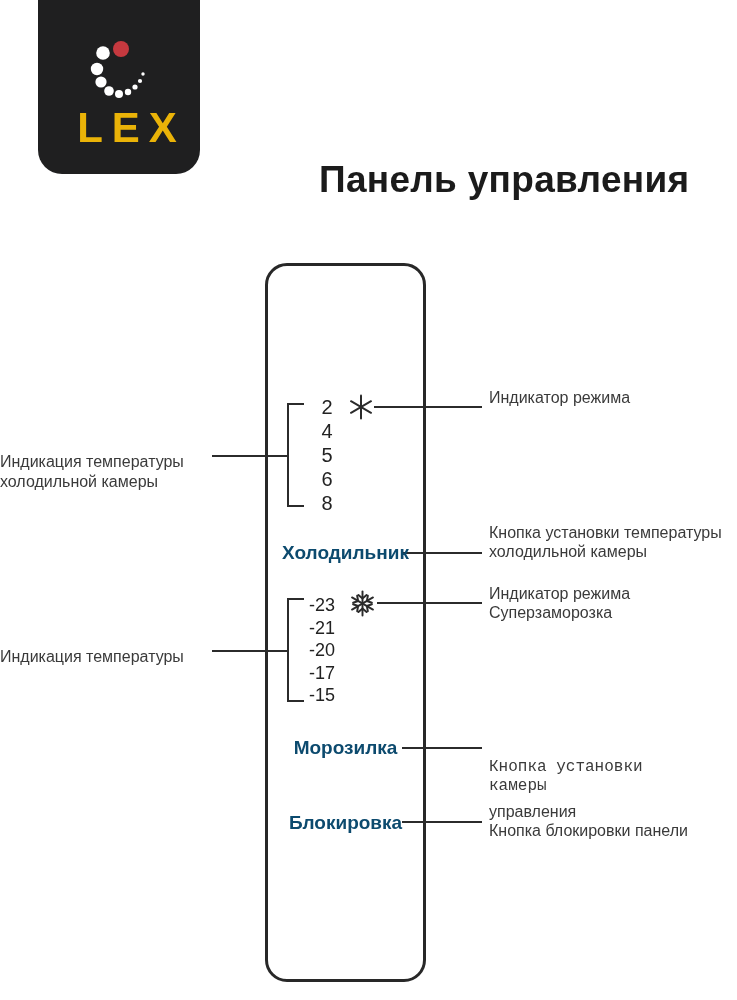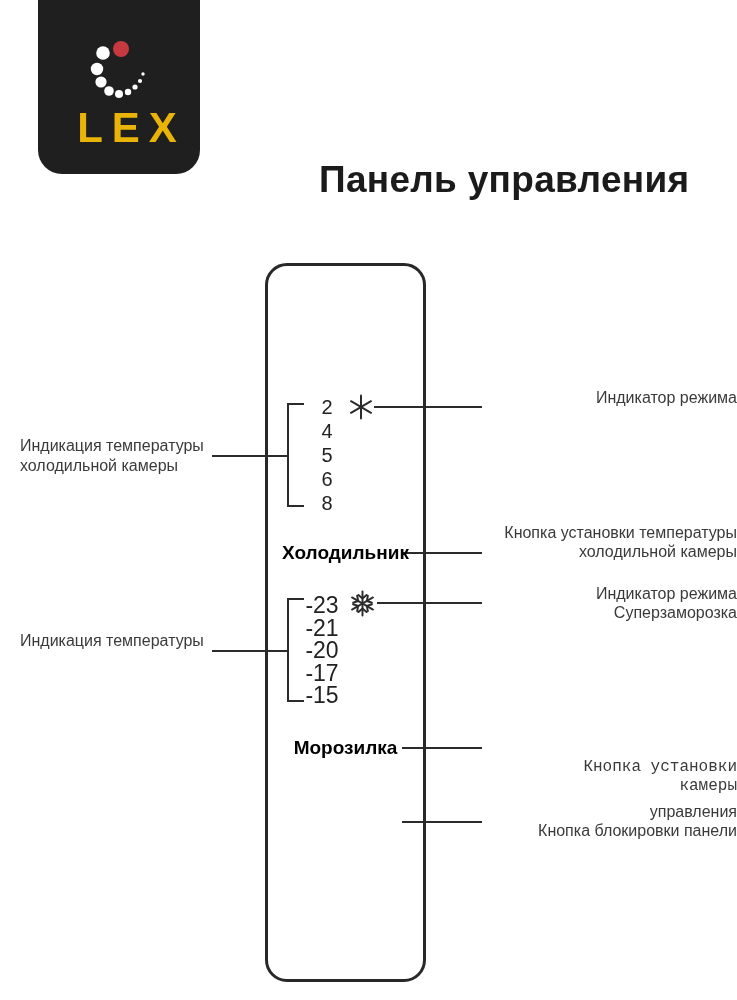--- a/index.html
+++ b/index.html
@@ -51,42 +51,42 @@
   .l2{left:212px;top:650px;width:77px;}
   .r1{left:374px;top:406px;width:108px;}
   .r2{left:403px;top:552px;width:79px;}
   .r3{left:377px;top:602px;width:105px;}
   .r4{left:402px;top:747px;width:80px;}
   .r5{left:402px;top:821px;width:80px;}
   
   .temps{position:absolute;text-align:center;color:#222222;}
   .temps.fridge{left:306px;top:395px;width:42px;font-size:20px;}
   .temps.fridge .t{height:24px;line-height:24px;}
-  .temps.freezer{left:300px;top:594px;width:44px;font-size:23px;}
+  .temps.freezer{left:300px;top:594px;width:44px;font-size:18px;}
   .temps.freezer .t{height:22.5px;line-height:22.5px;}
   
   .icon{position:absolute;}
   .icon.supercool{left:348px;top:394px;}
   .icon.superfreeze{left:348px;top:589px;}
   
   .panel-label{
     position:absolute;left:265px;width:161px;
     text-align:center;font-size:19px;font-weight:bold;
-    color:#000000;white-space:nowrap;
+    color:#0c4a6e;white-space:nowrap;
   }
   .pl1{top:542px;}
   .pl2{top:737px;}
   .pl3{top:812px;}
   
   .callout{font-size:16px;color:#3a3a3a;}
   .callout div{white-space:nowrap;}
-  .callout.left{position:absolute;left:20px;width:210px;line-height:20px;}
+  .callout.left{position:absolute;left:0;width:210px;line-height:20px;margin-top:16px;}
   .cl1{top:436px;}
   .cl2{top:631px;}
-  .callout.right{position:absolute;left:489px;width:248px;line-height:18.5px;text-align:right;}
+  .callout.right{position:absolute;left:489px;width:248px;line-height:18.5px;}
   .cr1{top:389px;}
   .cr2{top:524px;}
   .cr3{top:585px;}
   .cr4{top:758px;font-family:Liberation Mono, monospace;}
   .cr5{top:803px;}
 </style>
 </head>
 <body>
 
 <div class="page">
@@ -165,20 +165,21 @@
           <line x1="15" y1="2.5" x2="15" y2="27.5"></line>
           <path d="M10.8 6.2 L15 9.8 L19.2 6.2"></path>
           <path d="M10.8 23.8 L15 20.2 L19.2 23.8"></path>
         </g>
       </g>
     </svg>
   </div>
 
   <div class="panel-label pl1">Холодильник</div>
   <div class="panel-label pl2">Морозилка</div>
+  <div class="panel-label pl3">Блокировка</div>
 
   <div class="callout left cl1">
     <div>Индикация температуры</div>
     <div>холодильной камеры</div>
   </div>
   <div class="callout left cl2">
     <div>Индикация температуры</div>
   </div>
 
   <div class="callout right cr1">

